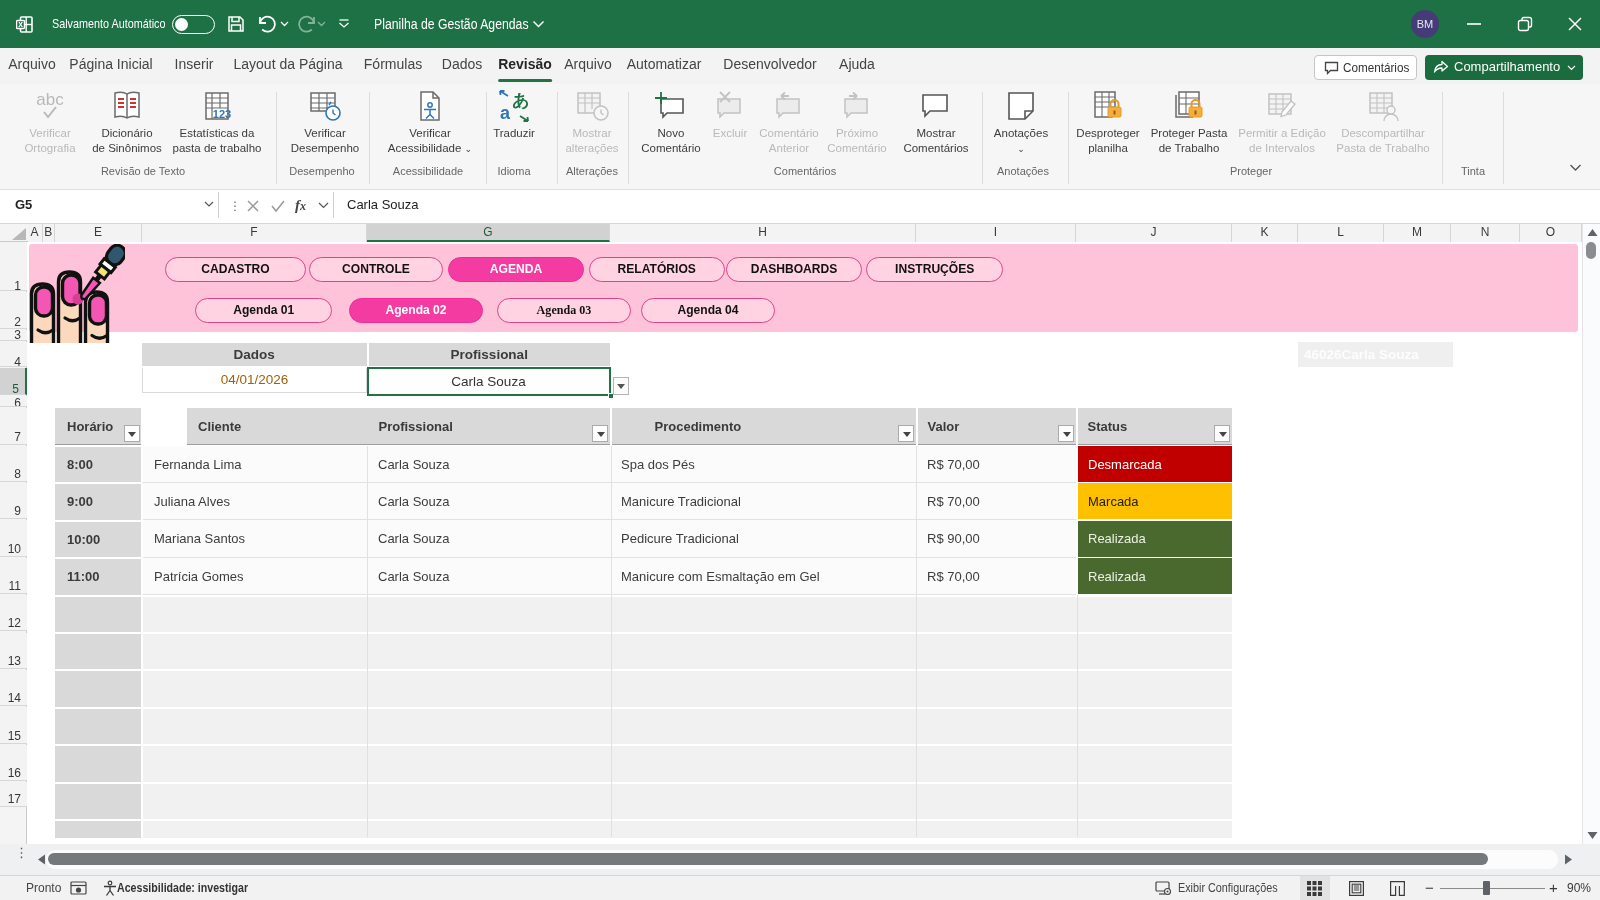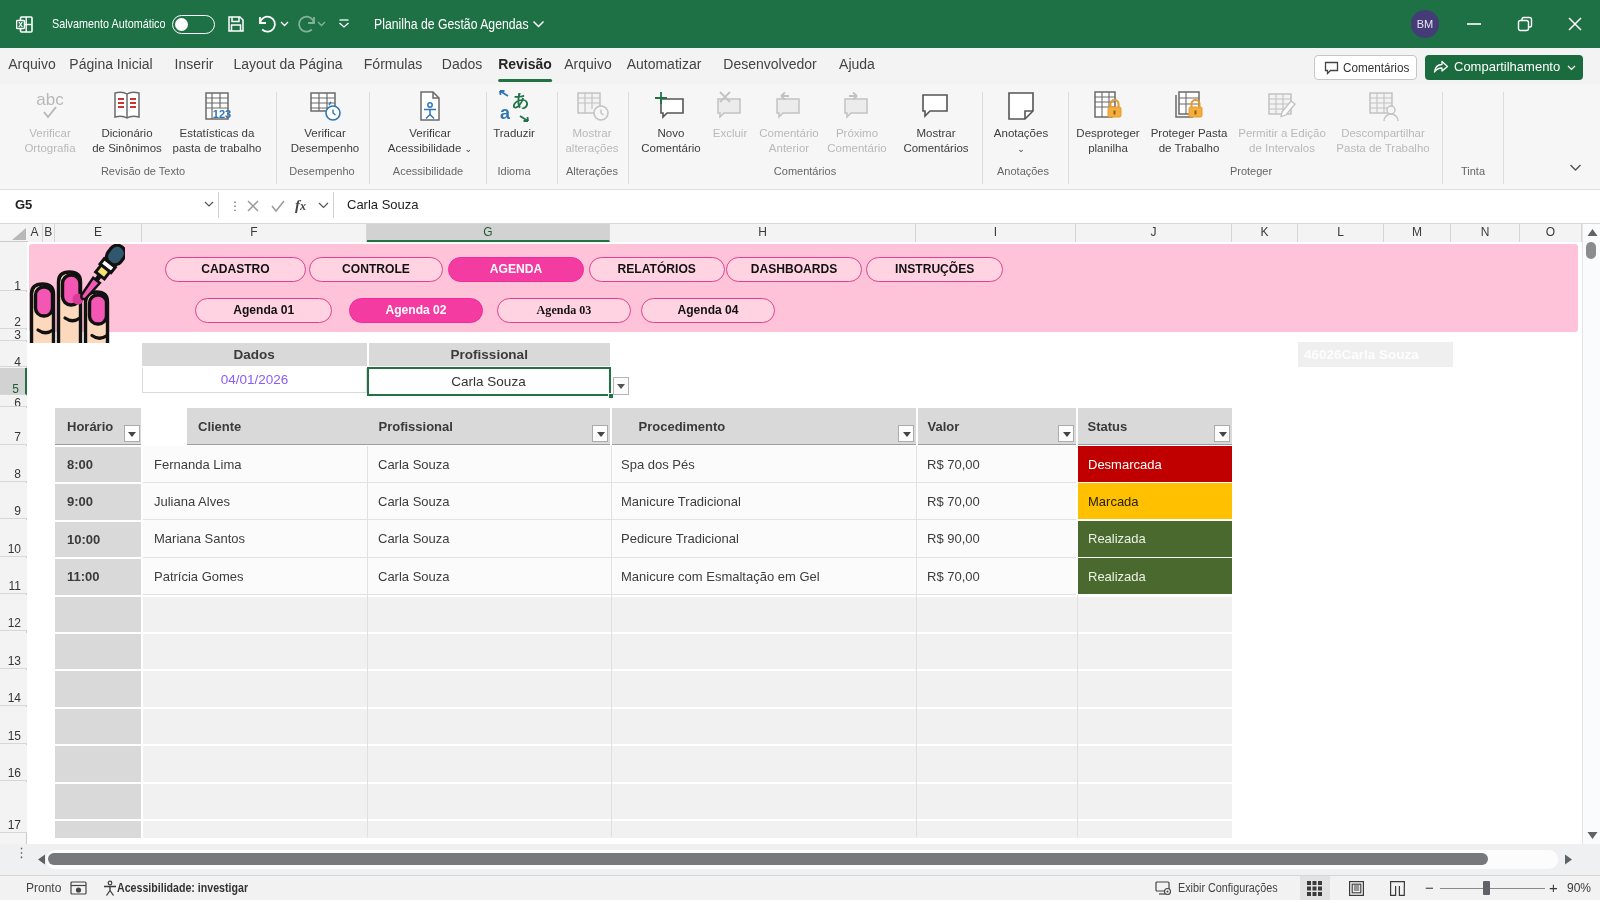--- a/index.html
+++ b/index.html
@@ -365,21 +365,21 @@
       </div>
       <div class="rowh" style="top:427.9px;height:36.39999999999998px;width:27px;overflow:hidden;">
         <div style="position:absolute;right:6px;bottom:0px;line-height:14px;">14</div>
       </div>
       <div class="rowh" style="top:465.29999999999995px;height:36.40000000000009px;width:27px;overflow:hidden;">
         <div style="position:absolute;right:6px;bottom:0px;line-height:14px;">15</div>
       </div>
       <div class="rowh" style="top:502.70000000000005px;height:36.39999999999998px;width:27px;overflow:hidden;">
         <div style="position:absolute;right:6px;bottom:0px;line-height:14px;">16</div>
       </div>
-      <div class="rowh" style="top:540.1px;height:51px;width:27px;overflow:hidden;">
+      <div class="rowh" style="top:540.1px;height:25px;width:27px;overflow:hidden;">
         <div style="position:absolute;right:6px;bottom:0px;line-height:14px;">17</div>
       </div>
     </div>
 
   <div class="abs" style="left:28.5px;top:20px;width:1549.5px;height:87.5px;background:#ffc3d9;border-radius:3px;" id="banner"></div>
   <div class="pill" style="left:164.5px;top:32.5px;width:141px;">
       <span>CADASTRO</span>
     </div>
   <div class="pill" style="left:308.5px;top:32.5px;width:134px;">
       <span>CONTROLE</span>
@@ -422,42 +422,42 @@
     <g transform="rotate(38 88 11)">
       <rect x="80" y="1" width="16" height="20" rx="7.5" fill="#30576e" stroke="#111" stroke-width="3.2"></rect>
       <rect x="81" y="21" width="14" height="7" fill="#fff" stroke="#111" stroke-width="3"></rect>
       <rect x="82.5" y="28" width="11" height="9" fill="#f5e372" stroke="#111" stroke-width="3"></rect>
       <rect x="85.5" y="37" width="5" height="6" fill="#111"></rect>
       <path d="M84 43 h8.5 L91 64 q-2.8 4.5 -5.5 0 z" fill="#f356b3" stroke="#111" stroke-width="2.5"></path>
     </g>
   </svg>
   <div class="abs" style="left:142px;top:118.5px;width:224.5px;height:23px;background:#d9d9d9;text-align:center;line-height:23px;font-weight:bold;font-size:13.5px;color:#3b3b3b;">Dados</div>
   <div class="abs" style="left:368.5px;top:118.5px;width:241.5px;height:23px;background:#d9d9d9;text-align:center;line-height:23px;font-weight:bold;font-size:13.5px;color:#3b3b3b;">Profissional</div>
-  <div class="abs" style="left:142px;top:143.5px;width:225px;height:25.5px;background:#fff;border:1px solid #d9d9d9;border-top:none;text-align:center;line-height:24px;font-size:13.5px;color:#8b5cf6;">04/01/2026</div>
+  <div class="abs" style="left:142px;top:143.5px;width:225px;height:25.5px;background:#fff;border:1px solid #d9d9d9;border-top:none;text-align:center;line-height:24px;font-size:13.5px;color:#a16207;">04/01/2026</div>
   <div class="abs" style="left:366.5px;top:142.5px;width:244px;height:29px;background:#fff;border:2px solid #217346;text-align:center;line-height:25px;font-size:13.5px;color:#333;">Carla Souza</div>
   <div class="abs" style="left:607.5px;top:168.5px;width:6px;height:6px;background:#217346;border:1px solid #fff;"></div>
   <div class="abs" style="left:612.5px;top:153px;width:16px;height:18px;background:#fbfbfb;border:1px solid #b5b5b5;">
     <div class="abs" style="left:3.5px;top:6px;border-left:4px solid transparent;border-right:4px solid transparent;border-top:5px solid #555;"></div>
   </div>
   <div class="abs" style="left:1298px;top:118px;width:155px;height:25px;background:#efefef;color:#fdfdfd;font-weight:bold;font-size:13.5px;line-height:25px;padding-left:6px;">46026Carla Souza</div>
   <div id="tablezone">
       <div class="thdr" style="left:55px;top:184px;width:86.30000000000001px;height:37px;border-bottom:1px solid #9d9d9d;">
         <div style="position:absolute;left:12px;top:11px;">Horário</div>
         <div class="fbtn" style="right:1.5px;bottom:2.5px;"></div>
       </div>
       <div class="thdr" style="left:143px;top:184px;width:223.5px;height:37px;border-bottom:1px solid #9d9d9d;margin-left:44px;">
         <div style="position:absolute;left:11px;top:11px;">Cliente</div>
         <div class="fbtn" style="right:1.5px;bottom:2.5px;"></div>
       </div>
       <div class="thdr" style="left:368.5px;top:184px;width:241px;height:37px;border-bottom:1px solid #9d9d9d;">
         <div style="position:absolute;left:10px;top:11px;">Profissional</div>
         <div class="fbtn" style="right:1.5px;bottom:2.5px;"></div>
       </div>
       <div class="thdr" style="left:611.5px;top:184px;width:304px;height:37px;border-bottom:1px solid #9d9d9d;">
-        <div style="position:absolute;left:10px;top:11px;padding-left:17px;">Procedimento</div>
+        <div style="position:absolute;left:26px;top:11px;padding-left:17px;">Procedimento</div>
         <div class="fbtn" style="right:1.5px;bottom:2.5px;"></div>
       </div>
       <div class="thdr" style="left:917.5px;top:184px;width:158px;height:37px;border-bottom:1px solid #9d9d9d;">
         <div style="position:absolute;left:10px;top:11px;">Valor</div>
         <div class="fbtn" style="right:1.5px;bottom:2.5px;"></div>
       </div>
       <div class="thdr" style="left:1077.5px;top:184px;width:154px;height:37px;border-bottom:1px solid #9d9d9d;">
         <div style="position:absolute;left:10px;top:11px;">Status</div>
         <div class="fbtn" style="right:1.5px;bottom:2.5px;"></div>
       </div>

